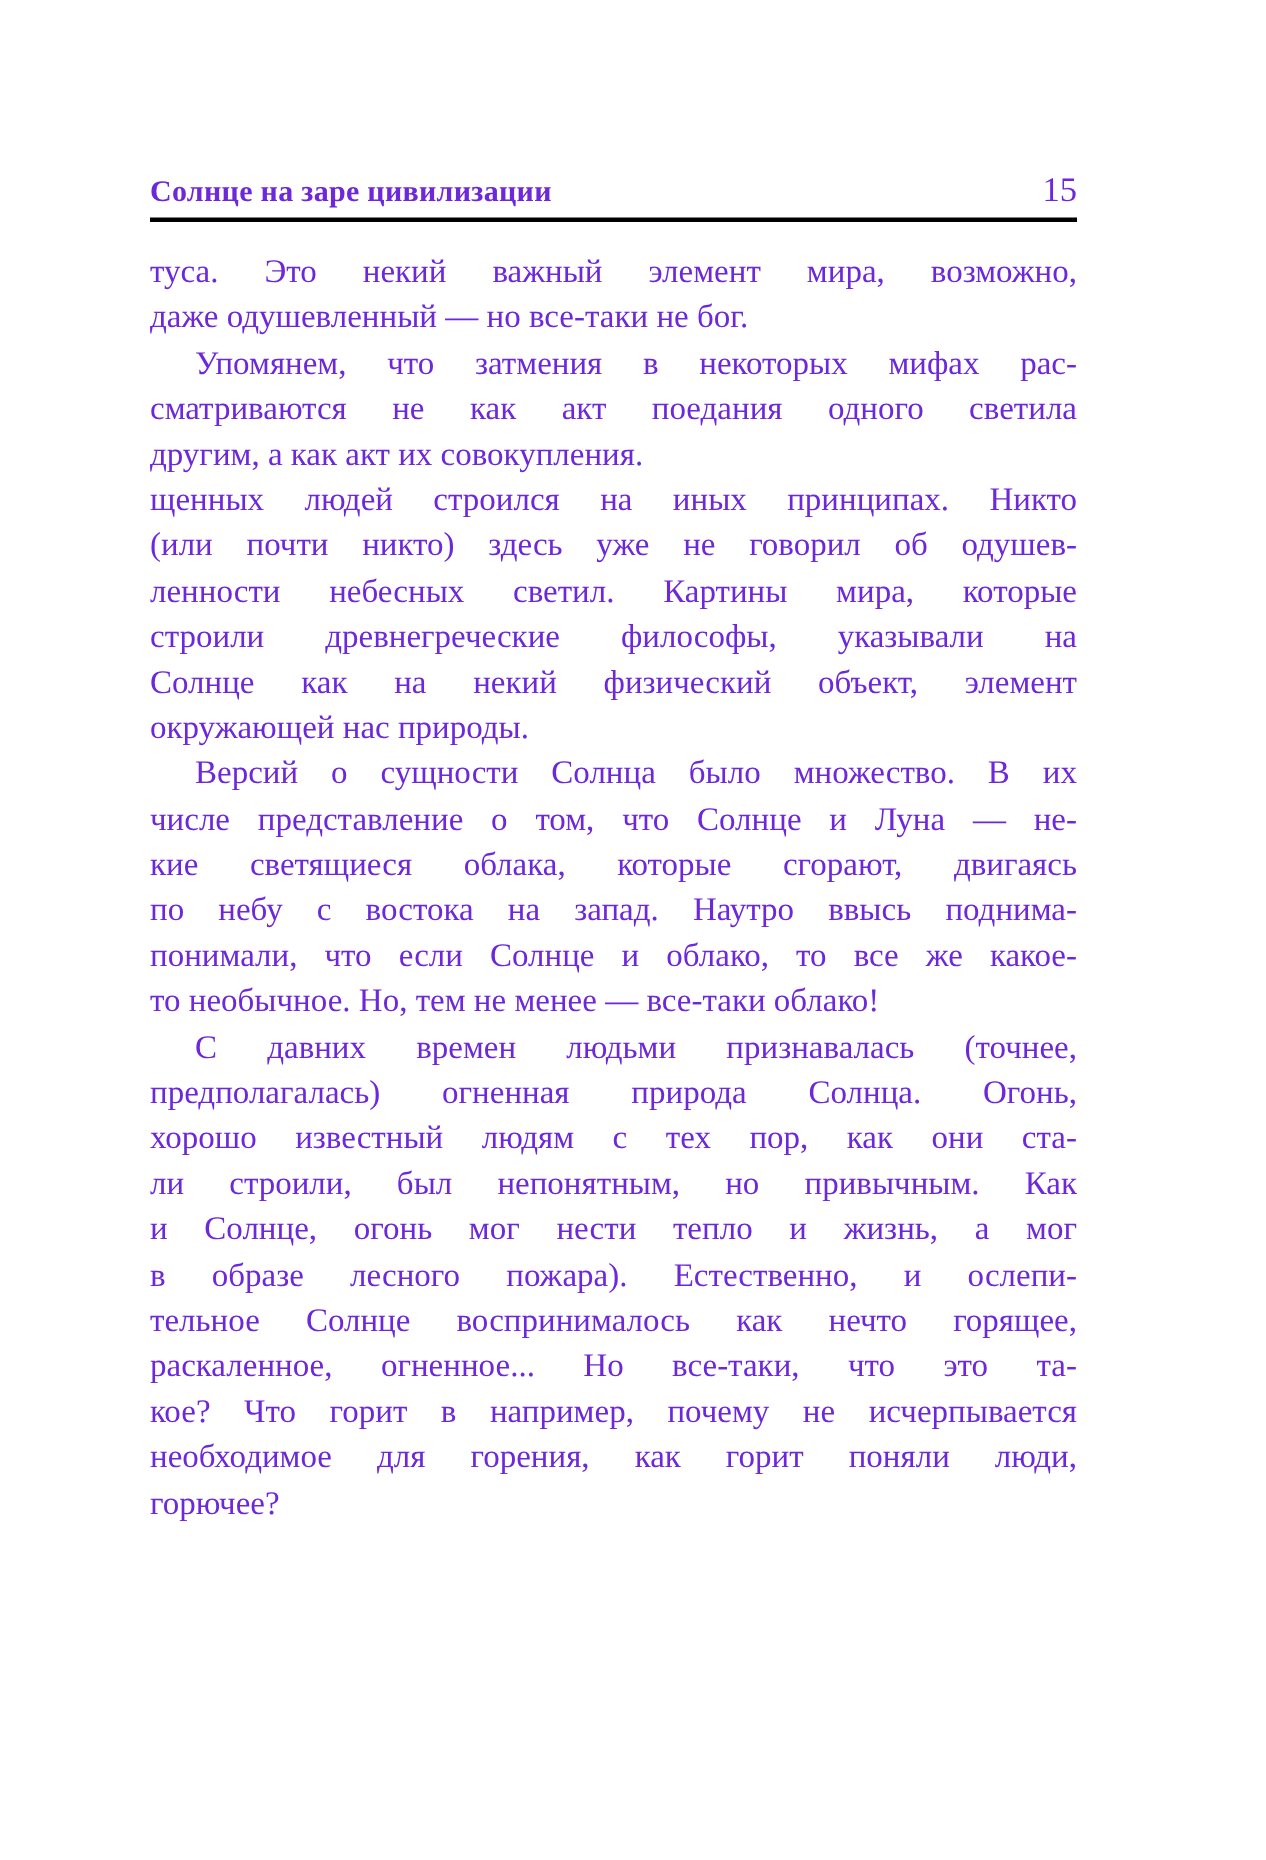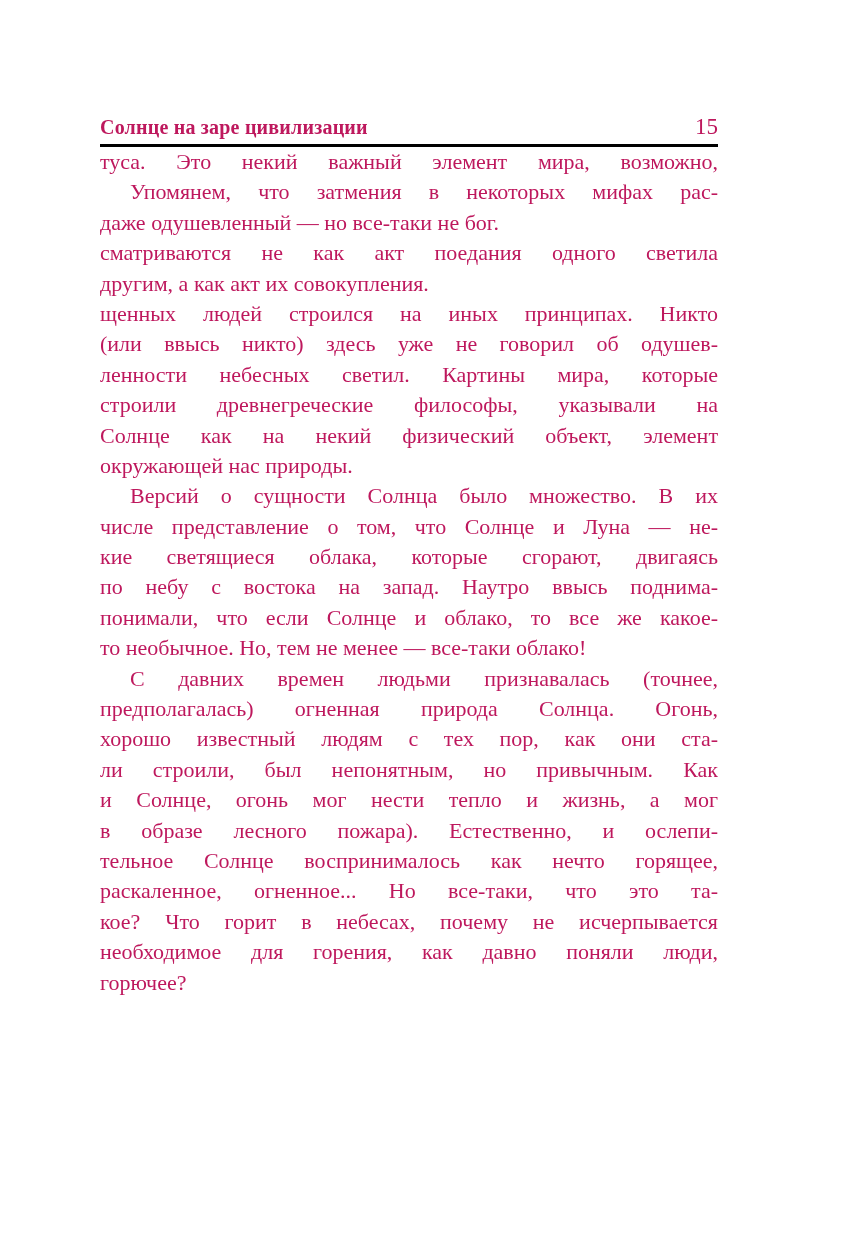--- a/index.html
+++ b/index.html
@@ -6,21 +6,21 @@
     margin: 0;
     padding: 0;
     background: #ffffff;
   }
   .page {
     position: relative;
     width: 844px;
     height: 1240px;
     background: #ffffff;
     font-family: "Liberation Serif", "DejaVu Serif", serif;
-    color: #be185d;
+    color: #6d28d9;
     overflow: hidden;
   }
   .content {
     position: absolute;
     left: 100px;
     top: 114px;
     width: 618px;
   }
   .header-row {
     display: flex;
@@ -37,20 +37,21 @@
     font-size: 23px;
     line-height: 26px;
     text-align: center;
   }
   .rule {
     height: 0;
     border-bottom: 3px solid #000000;
     margin-top: 4px;
   }
   .body-text {
+    margin-top: 18px;
     font-size: 22px;
   }
   .line {
     line-height: 30.4px;
     height: 30.4px;
     text-align: justify;
     text-align-last: justify;
     white-space: normal;
     overflow: hidden;
   }
@@ -66,42 +67,42 @@
 
 <div class="page">
   <div class="content">
     <div class="header-row">
       <span class="running-title">Солнце на заре цивилизации</span>
       <span class="page-number">15</span>
     </div>
     <div class="rule"></div>
     <div class="body-text">
         <div class="line">туса. Это некий важный элемент мира, возможно,</div>
+        <div class="line para-end">даже одушевленный — но все-таки не бог.</div>
         <div class="line indent">Упомянем, что затмения в некоторых мифах рас-</div>
-        <div class="line para-end">даже одушевленный — но все-таки не бог.</div>
         <div class="line">сматриваются не как акт поедания одного светила</div>
         <div class="line para-end">другим, а как акт их совокупления.</div>
         <div class="line">щенных людей строился на иных принципах. Никто</div>
-        <div class="line">(или ввысь никто) здесь уже не говорил об одушев-</div>
+        <div class="line">(или почти никто) здесь уже не говорил об одушев-</div>
         <div class="line">ленности небесных светил. Картины мира, которые</div>
         <div class="line">строили древнегреческие философы, указывали на</div>
         <div class="line">Солнце как на некий физический объект, элемент</div>
         <div class="line para-end">окружающей нас природы.</div>
         <div class="line indent">Версий о сущности Солнца было множество. В их</div>
         <div class="line">числе представление о том, что Солнце и Луна — не-</div>
         <div class="line">кие светящиеся облака, которые сгорают, двигаясь</div>
         <div class="line">по небу с востока на запад. Наутро ввысь поднима-</div>
         <div class="line">понимали, что если Солнце и облако, то все же какое-</div>
         <div class="line para-end">то необычное. Но, тем не менее — все-таки облако!</div>
         <div class="line indent">С давних времен людьми признавалась (точнее,</div>
         <div class="line">предполагалась) огненная природа Солнца. Огонь,</div>
         <div class="line">хорошо известный людям с тех пор, как они ста-</div>
         <div class="line">ли строили, был непонятным, но привычным. Как</div>
         <div class="line">и Солнце, огонь мог нести тепло и жизнь, а мог</div>
         <div class="line">в образе лесного пожара). Естественно, и ослепи-</div>
         <div class="line">тельное Солнце воспринималось как нечто горящее,</div>
         <div class="line">раскаленное, огненное... Но все-таки, что это та-</div>
-        <div class="line">кое? Что горит в небесах, почему не исчерпывается</div>
-        <div class="line">необходимое для горения, как давно поняли люди,</div>
+        <div class="line">кое? Что горит в например, почему не исчерпывается</div>
+        <div class="line">необходимое для горения, как горит поняли люди,</div>
         <div class="line para-end">горючее?</div>
       </div>
   </div>
 </div>
 
 </body></html>

